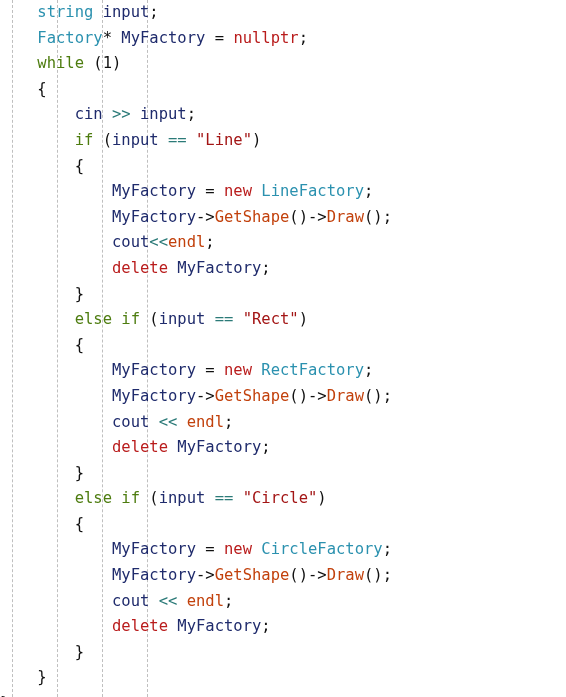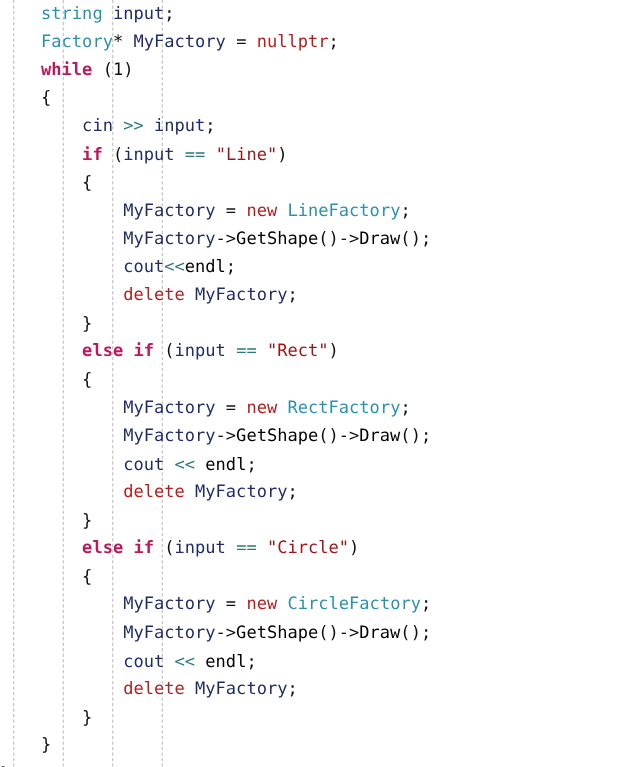--- a/index.html
+++ b/index.html
@@ -47,24 +47,24 @@
     line-height: 25.6px;
     letter-spacing: 0px;
   }
   .line {
     height: 25.6px;
     white-space: pre;
   }
 
   
   .t-kw    { color: #b91c1c; }            
-  .t-ctrl  { color: #be185d; font-weight: bold; }            
+  .t-ctrl  { color: #4d7c0f; }            
   .t-type  { color: #2B91AF; }            
   .t-id    { color: #1F2B6C; }            
-  .t-fn    { color: #000000; }            
+  .t-fn    { color: #c2410c; }            
   .t-str   { color: #A31515; }            
   .t-op    { color: #2B7A78; }            
   .t-punct { color: #101010; }            
 </style>
 </head>
 <body>
 
 <div id="editor">
 
   <div class="guides">

